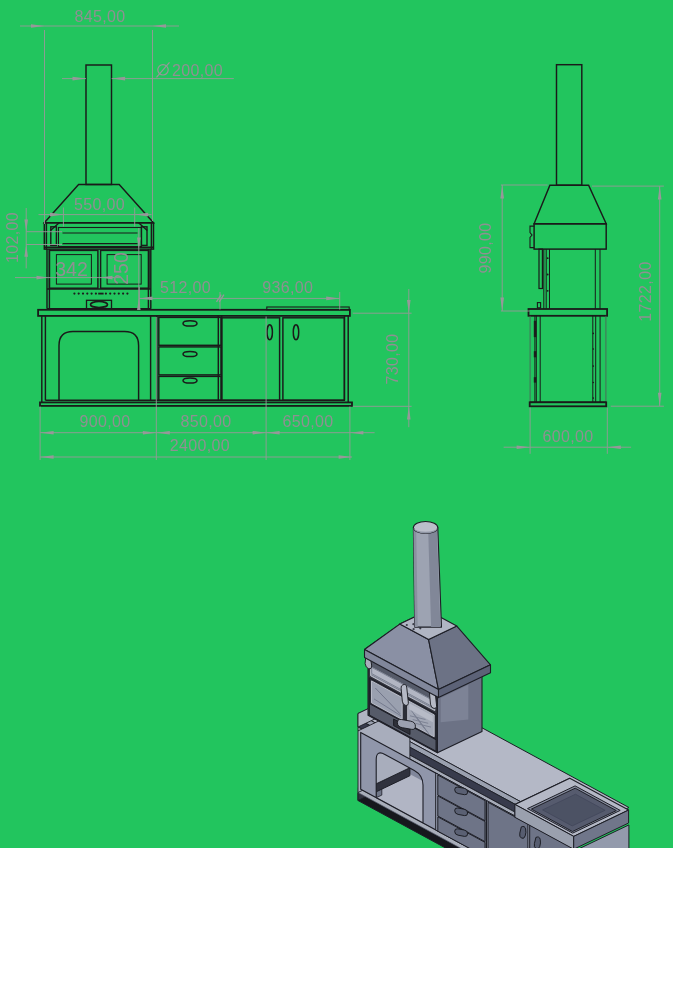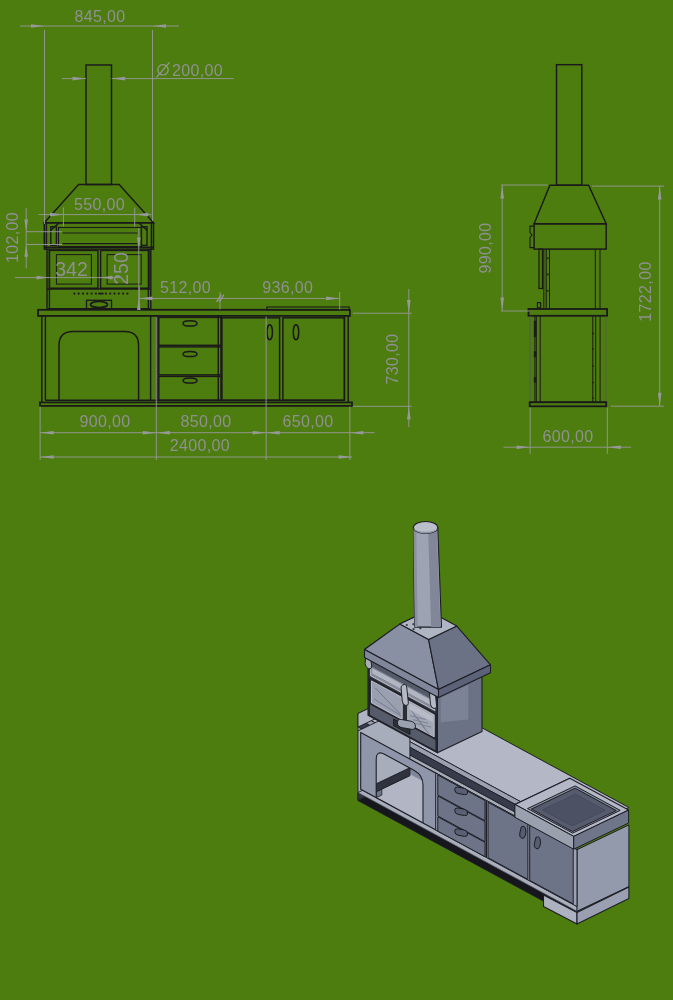--- a/index.html
+++ b/index.html
@@ -1,16 +1,16 @@
 <!DOCTYPE html>
 <html><head>
 <meta charset="utf-8">
 <style>
 html,body{margin:0;padding:0;background:#ffffff;}
-#page{position:relative;width:673px;height:1000px;background:#4d7c0f;overflow:hidden;}
+#page{position:relative;width:673px;height:848px;background:#22c55e;overflow:hidden;}
 text{font-family:"Liberation Sans",sans-serif;fill:#8f9092;}
 </style>
 </head>
 <body>
 <div id="page">
 <svg width="673" height="1000" viewBox="0 0 673 1000" xmlns="http://www.w3.org/2000/svg">
 
 <g id="front" fill="none" stroke="#1a1a1a" stroke-width="1.45">
 
   <rect x="86" y="65" width="25.5" height="119.5"></rect>

